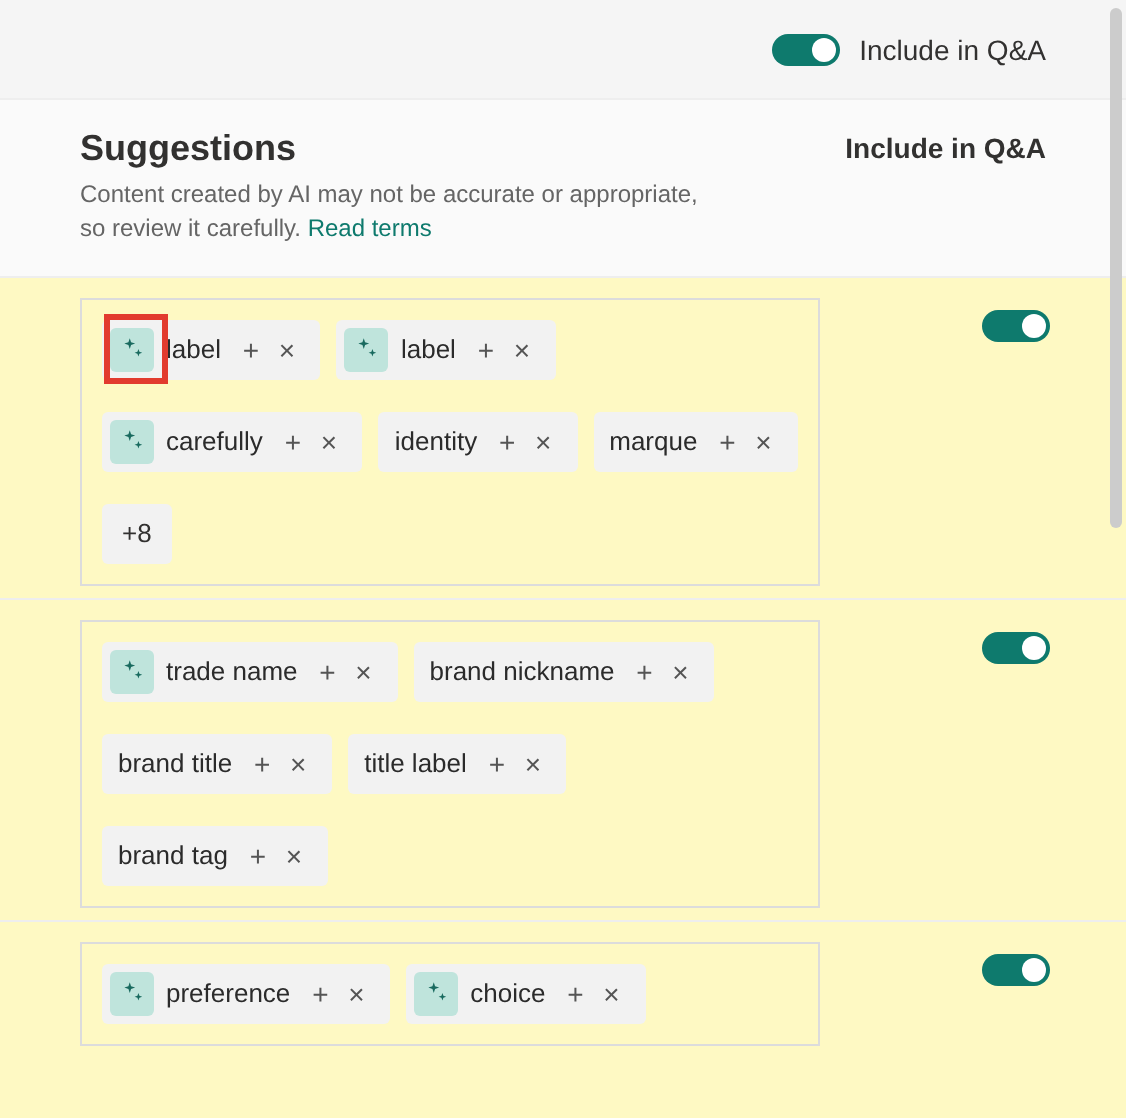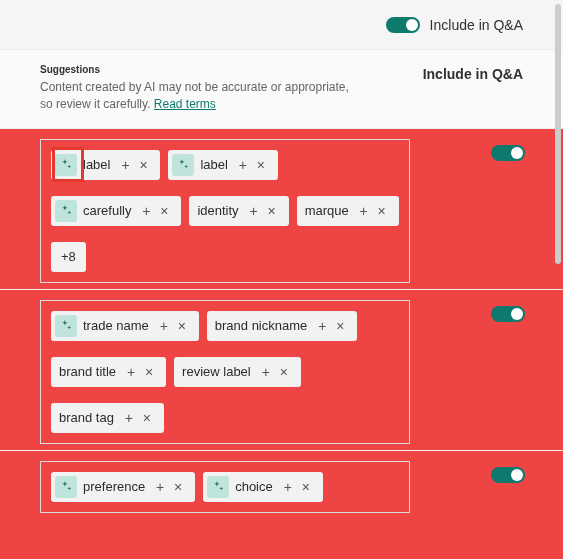--- a/index.html
+++ b/index.html
@@ -8,21 +8,21 @@
     font-family: "Segoe UI", Arial, sans-serif;
     background: #fff;
     color: #323130;
     font-size: 13px;
   }
   .viewport {
     width: 563px;
     height: 559px;
     position: relative;
     overflow: hidden;
-    background: #ef4444;
+    background: #fef9c3;
   }
   .scrollbar {
     position: absolute;
     right: 2px;
     top: 4px;
     width: 6px;
     height: 260px;
     background: #ccc;
     border-radius: 3px;
   }
@@ -58,23 +58,23 @@
   .topbar-label { font-size: 14px; color: #323130; }
   .header-row {
     display: flex;
     justify-content: space-between;
     align-items: flex-start;
     padding: 14px 40px 14px 40px;
     background: #fafafa;
     border-bottom: 1px solid #eee;
   }
   .header-left { max-width: 320px; }
-  .suggestions-title { font-weight: 600; font-size: 10px; margin-bottom: 4px; }
+  .suggestions-title { font-weight: 600; font-size: 18px; margin-bottom: 4px; }
   .suggestions-sub { font-size: 12px; color: #656565; line-height: 1.45; }
-  .suggestions-sub a { color: #0e7a6d; text-decoration: underline; cursor: pointer; }
+  .suggestions-sub a { color: #0e7a6d; cursor: pointer; }
   .col-header { font-weight: 600; font-size: 14px; padding-top: 2px; }
 
   .group-row {
     display: flex;
     align-items: flex-start;
     padding: 10px 28px 6px 40px;
     border-top: 1px solid #eee;
   }
   .group-row:first-of-type { border-top: none; }
   .chipbox {
@@ -242,21 +242,21 @@
             <span class="x">×</span>
           </div>
           <div class="chip">
             <span style="width: 4px;"></span>
             <span class="label">brand title</span>
             <span class="plus">+</span>
             <span class="x">×</span>
           </div>
           <div class="chip">
             <span style="width: 4px;"></span>
-            <span class="label">review label</span>
+            <span class="label">title label</span>
             <span class="plus">+</span>
             <span class="x">×</span>
           </div>
           <div class="chip">
             <span style="width: 4px;"></span>
             <span class="label">brand tag</span>
             <span class="plus">+</span>
             <span class="x">×</span>
           </div>
         </div>

